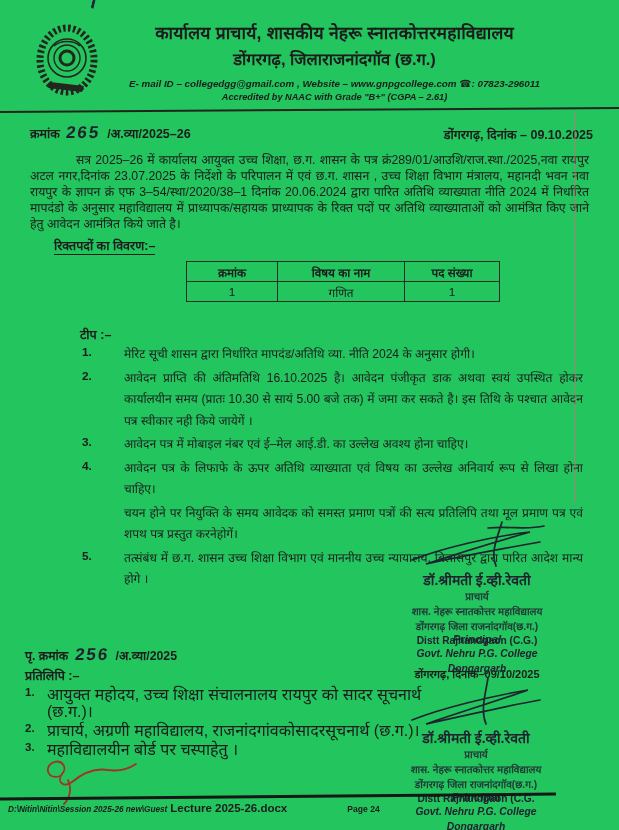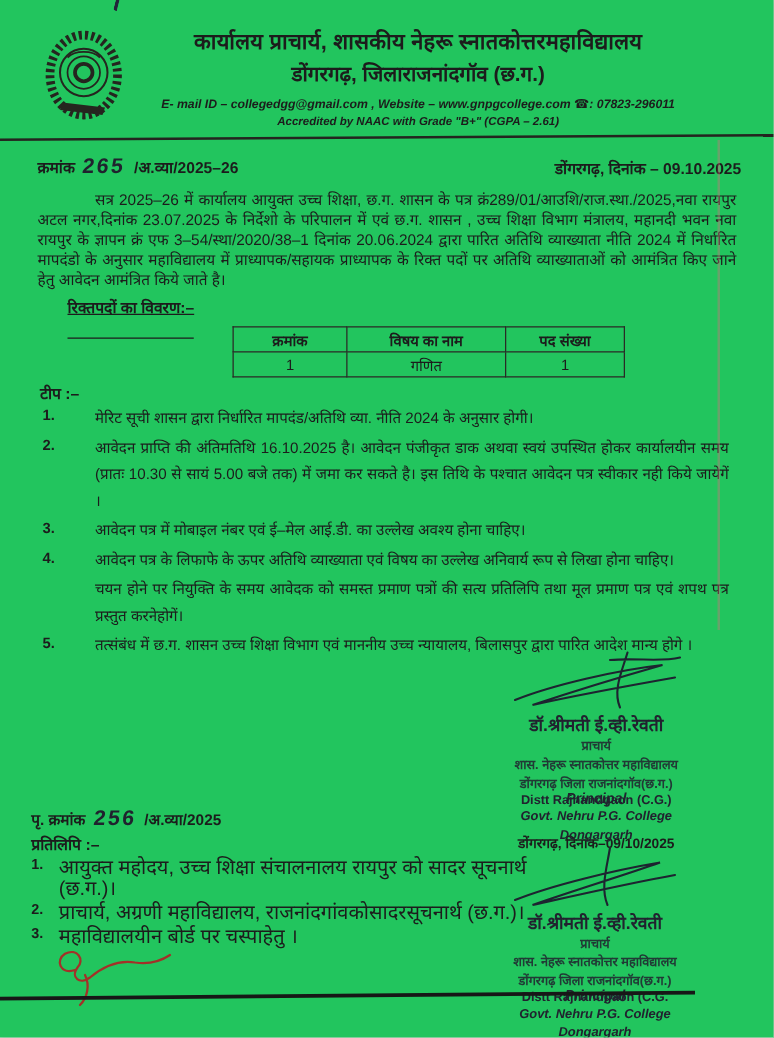--- a/index.html
+++ b/index.html
@@ -22,29 +22,29 @@
   
   .ref-row{display:flex;justify-content:space-between;align-items:flex-end;
     padding:4px 26px 0 30px;font-size:12.5px;}
   .handnum{display:inline-block;font-size:17px;font-weight:700;letter-spacing:2px;
     transform:skewX(-7deg);color:#20222e;padding:0 3px;}
   .doc-title{margin-top:12px;text-align:center;font-size:13px;font-weight:800;}
   .doc-title span{border-bottom:1.6px solid #1c1c1c;padding-bottom:2px;}
   .body-para{margin:9px 30px 0 30px;font-size:12.3px;line-height:16px;
     text-align:justify;text-indent:46px;font-weight:500;}
   .vac-head{margin:5px 0 0 54px;font-size:12.5px;font-weight:800;}
-  .vac-head span{border-bottom:1.5px solid #1c1c1c;padding-bottom:17px;text-decoration:underline;}
+  .vac-head span{border-bottom:1.5px solid #1c1c1c;padding-bottom:1px;}
   table.vac{border-collapse:collapse;margin:7px 0 0 186px;}
   table.vac th,table.vac td{border:1.6px solid #2a2a26;font-size:11.8px;
     padding:1px 4px;text-align:center;height:17px;}
   table.vac th{font-weight:700;}
   .c1{width:82px;}.c2{width:118px;}.c3{width:86px;}
   td.sub{text-align:left;padding-left:8px;}
   
-  .notes{margin-top:4px;}
+  .notes{margin-top:24px;padding-left:48px;}
   .notes-head{margin-left:32px;font-size:12.6px;font-weight:800;}
   .note-row{display:flex;padding:1px 36px 1px 34px;}
   .note-num{width:42px;flex:0 0 42px;font-size:11.8px;font-weight:700;padding-top:1px;}
   .note-text{flex:1;font-size:12.1px;line-height:21.5px;text-align:justify;font-weight:500;}
   
   .sig1{position:absolute;top:520px;right:14px;width:256px;text-align:center;}
   .sig2{position:absolute;top:676px;right:24px;width:238px;text-align:center;}
   .squiggle{display:block;margin:0 auto;}
   .stamp{color:#21222f;}
   .stamp .name{font-size:14px;font-weight:800;}
@@ -223,16 +223,21 @@
       <div class="small-line">Distt  Rajnandgaon (C.G.</div>
     </div>
   </div>
 
   <svg class="red-scribble" width="110" height="48" viewBox="0 0 110 48">
     <path d="M22 18 C10 22 6 10 14 5 C24 0 30 10 24 16 C18 24 26 30 34 24 C46 14 58 10 70 12 C84 14 92 10 98 6 M30 22 C34 30 32 40 26 46" fill="none" stroke="#a33128" stroke-width="1.8" stroke-linecap="round"></path>
   </svg>
 
   <div class="bottom-rule"></div>
 
+  <div class="footer">
+    <span class="f-path">D:\Nitin\Nitin\Session 2025-26 new\Guest</span>
+    <span class="f-file">Lecture 2025-26.docx</span>
+    <span class="f-page">Page 24</span>
+  </div>
 
   <div class="pink-line"></div>
 
 </div>
 
 </body></html>

